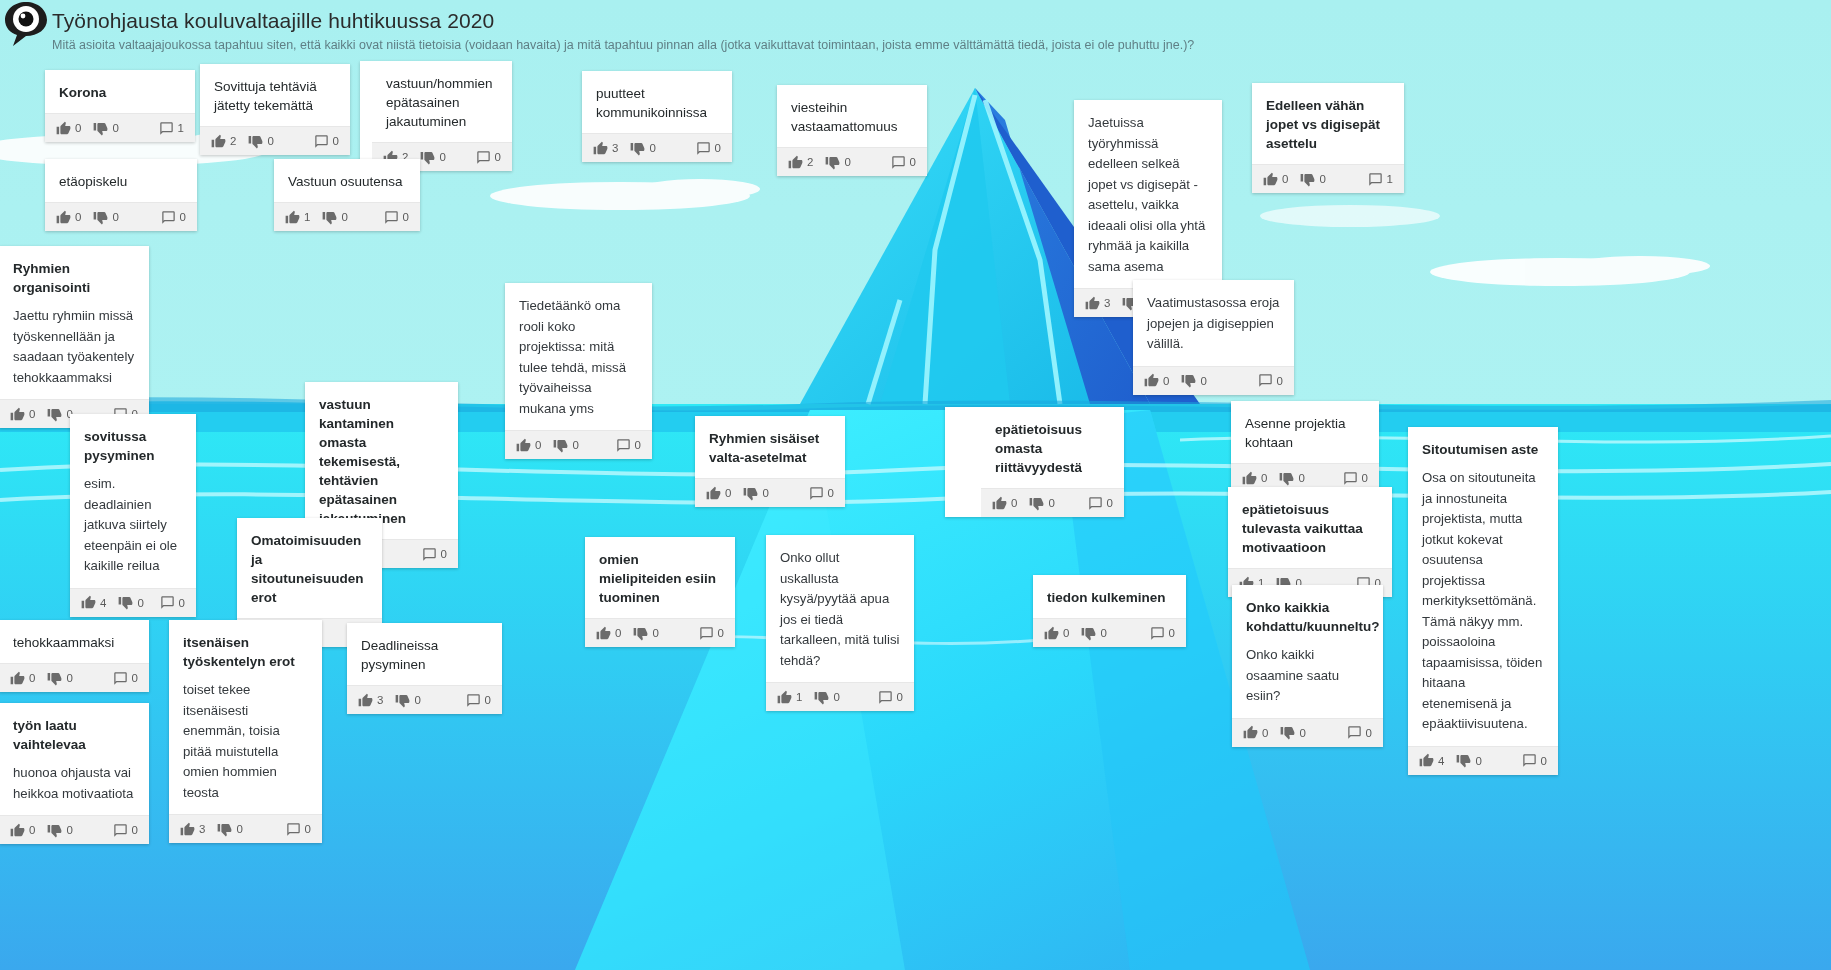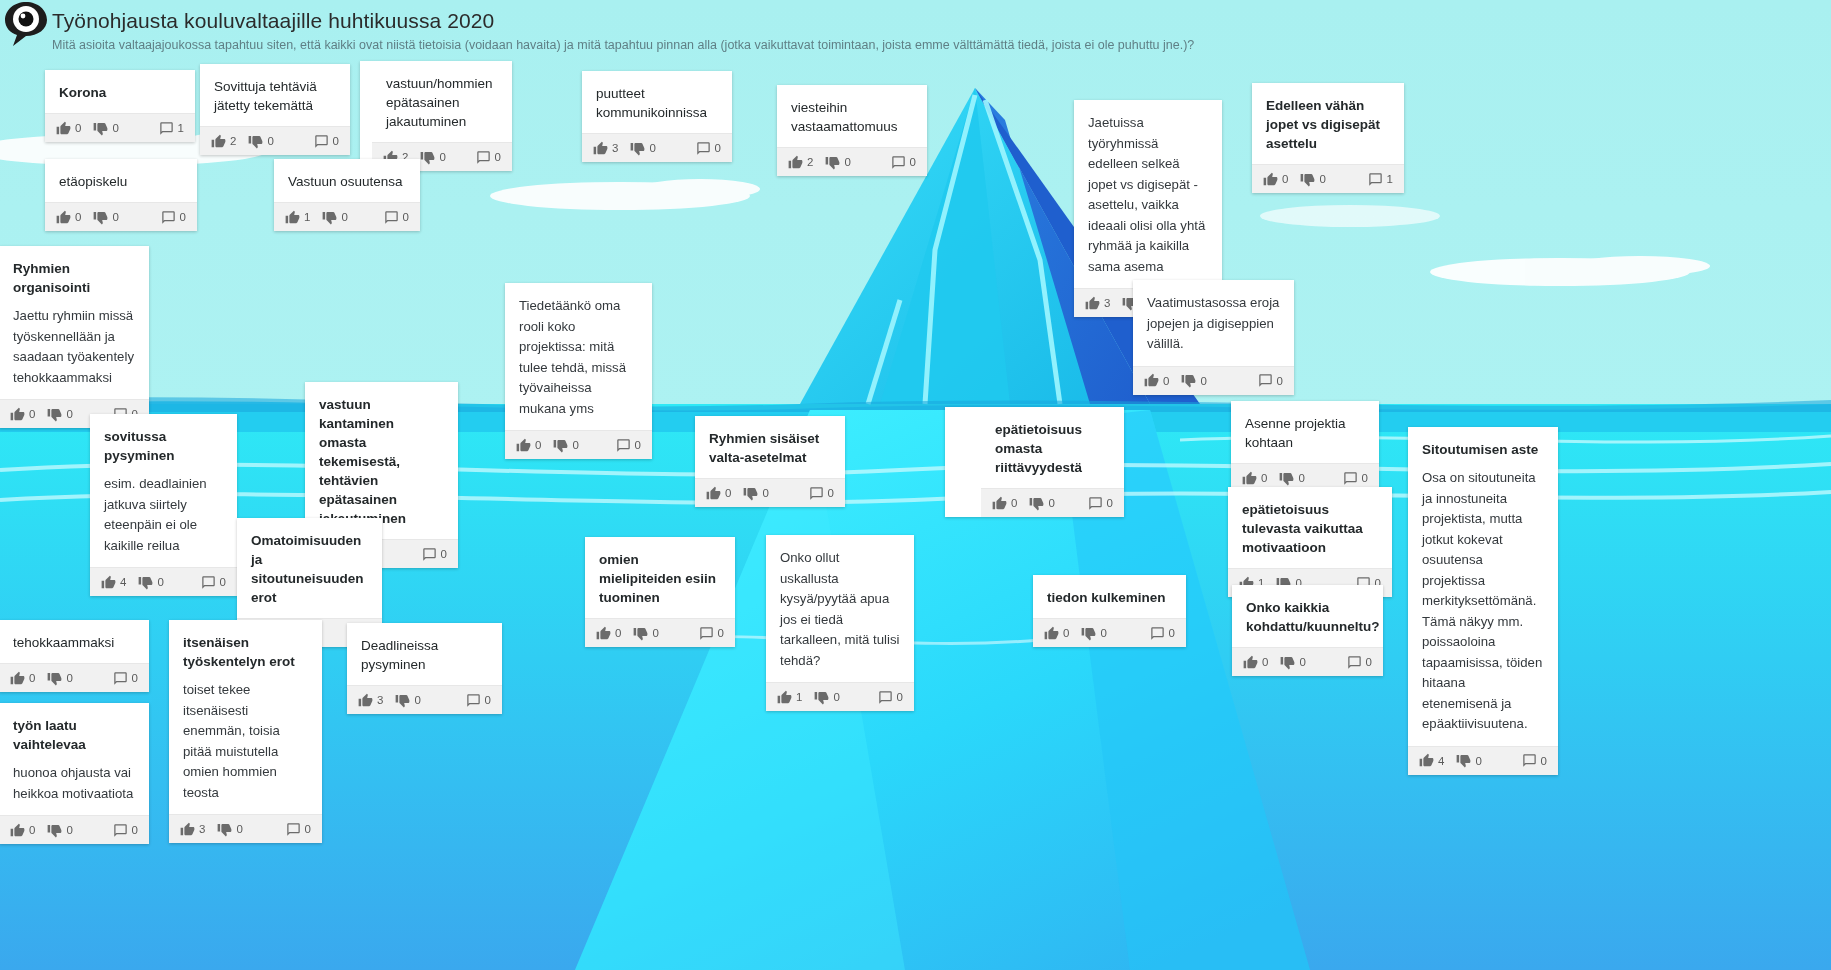--- a/index.html
+++ b/index.html
@@ -473,21 +473,21 @@
         </span>
         <span class="spacer"></span>
         <span class="grp">
           <svg class="ico" viewBox="0 0 24 24">
             <path d="M20 2H4c-1.1 0-2 .9-2 2v18l4-4h14c1.1 0 2-.9 2-2V4c0-1.1-.9-2-2-2zm0 14H5.2L4 17.2V4h16v12z"></path>
           </svg>
           <span class="cnt">0</span>
         </span>
       </div>
     </div>
-    <div class="card" style="left: 70px; top: 414px; width: 147px; margin-left: 20px;">
+    <div class="card" style="left: 70px; top: 414px; width: 126px;">
       <div class="card-body">
         <div class="c-title">sovitussa pysyminen</div>
         <div class="c-text">esim. deadlainien jatkuva siirtely eteenpäin ei ole kaikille reilua</div>
       </div>
       <div class="card-foot">
         <span class="grp">
           <svg class="ico" viewBox="0 0 24 24">
             <path d="M1 21h4V9H1v12zm22-11c0-1.1-.9-2-2-2h-6.3l.95-4.57.03-.32c0-.41-.17-.79-.44-1.06L14.17 1 7.6 7.59C7.22 7.95 7 8.45 7 9v10c0 1.1.9 2 2 2h9c.83 0 1.54-.5 1.84-1.22l3.02-7.05c.09-.23.14-.47.14-.73v-2z"></path>
           </svg>
           <span class="cnt">4</span>
@@ -738,20 +738,21 @@
           <svg class="ico" viewBox="0 0 24 24">
             <path d="M20 2H4c-1.1 0-2 .9-2 2v18l4-4h14c1.1 0 2-.9 2-2V4c0-1.1-.9-2-2-2zm0 14H5.2L4 17.2V4h16v12z"></path>
           </svg>
           <span class="cnt">0</span>
         </span>
       </div>
     </div>
     <div class="card" style="left: 1232px; top: 585px; width: 151px;">
       <div class="card-body">
         <div class="c-title">Onko kaikkia kohdattu/kuunneltu?</div>
+        <div class="c-text">Onko kaikki osaamine saatu esiin?</div>
       </div>
       <div class="card-foot">
         <span class="grp">
           <svg class="ico" viewBox="0 0 24 24">
             <path d="M1 21h4V9H1v12zm22-11c0-1.1-.9-2-2-2h-6.3l.95-4.57.03-.32c0-.41-.17-.79-.44-1.06L14.17 1 7.6 7.59C7.22 7.95 7 8.45 7 9v10c0 1.1.9 2 2 2h9c.83 0 1.54-.5 1.84-1.22l3.02-7.05c.09-.23.14-.47.14-.73v-2z"></path>
           </svg>
           <span class="cnt">0</span>
         </span>
         <span class="grp" style="margin-left: 7px;">
           <svg class="ico down" viewBox="0 0 24 24">

